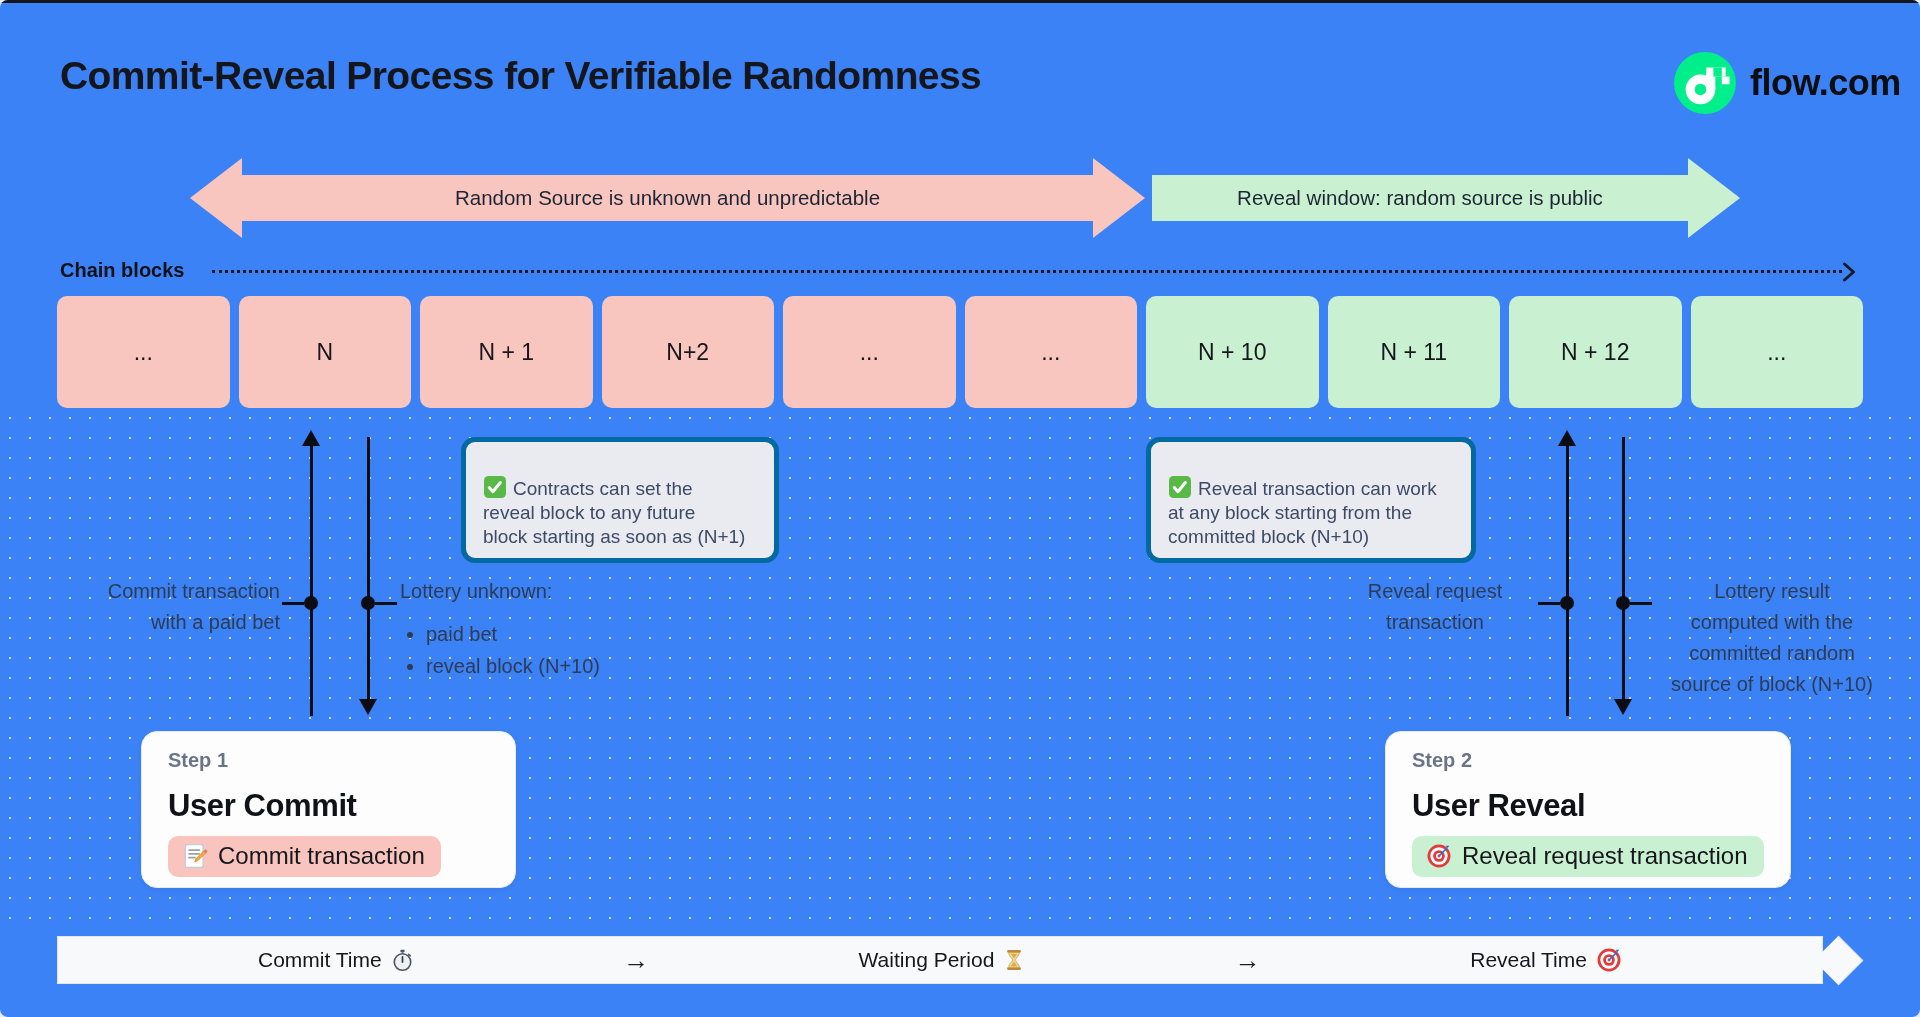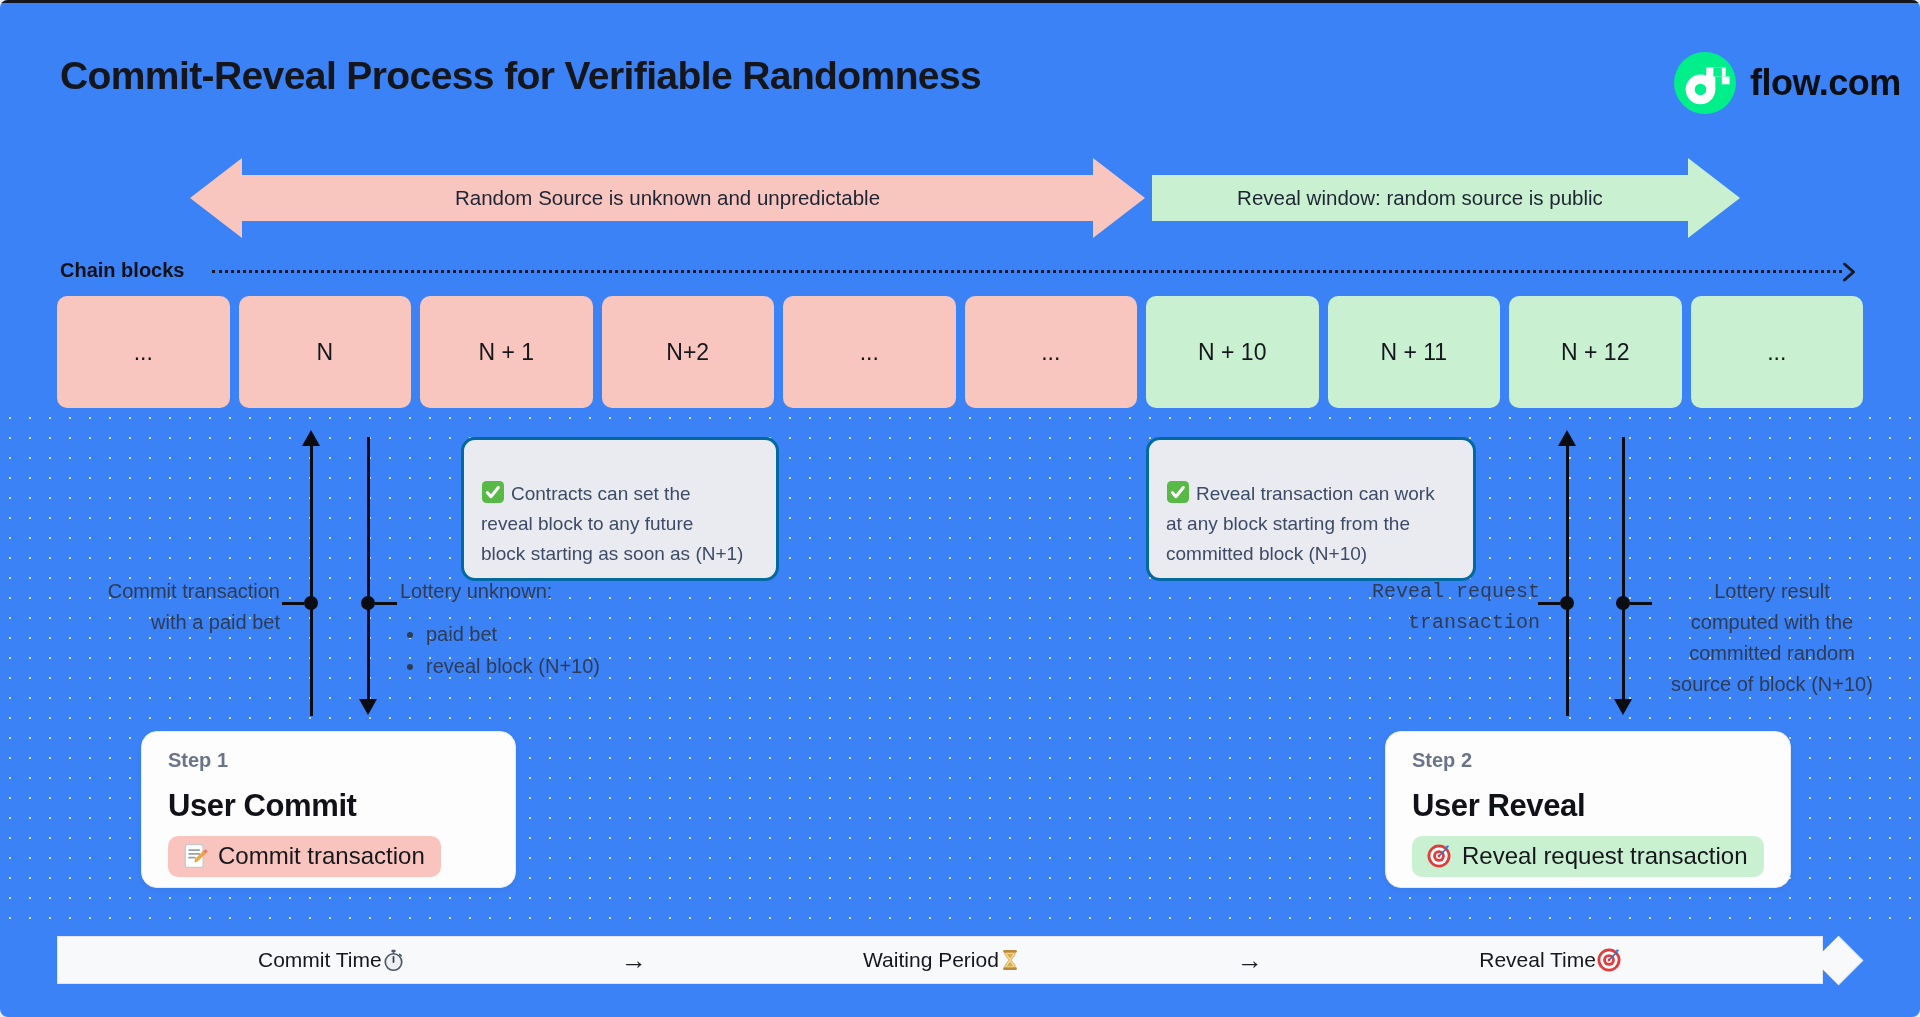--- a/index.html
+++ b/index.html
@@ -42,42 +42,42 @@
 
   .blocks{position:absolute;left:57px;top:296px;width:1806px;height:112px;display:flex;gap:9px;}
   .block{
     flex:1;border-radius:10px;display:flex;align-items:center;justify-content:center;
     font-size:23px;font-weight:500;color:#15171c;
   }
   .block.pink{background:#f9c5bf;}
   .block.green{background:#c9f0d0;}
 
   .note{
-    position:absolute;top:437px;background:#e9ebf1;border:3px solid #0369a1;border-radius:14px;
-    padding:9px 17px;font-size:19px;line-height:30px;color:#3e4b66;
+    position:absolute;top:437px;background:#e9ebf1;border:5px solid #0369a1;border-radius:14px;
+    padding:9px 17px;font-size:19px;line-height:24px;color:#3e4b66;
     white-space:pre-line;box-sizing:border-box;
   }
   .note .icon{display:inline-block;vertical-align:-4px;margin-right:6px;}
   .note-1{left:461px;width:318px;}
   .note-2{left:1146px;width:330px;}
 
   .vline{position:absolute;width:3px;background:#0b0d12;}
   .ahead{position:absolute;width:18px;height:16px;background:#0b0d12;}
   .ahead.up{clip-path:polygon(50% 0,100% 100%,0 100%);}
   .ahead.down{clip-path:polygon(0 0,100% 0,50% 100%);}
   .dot{position:absolute;width:14px;height:14px;border-radius:50%;background:#0b0d12;}
   .hdash{position:absolute;height:3px;background:#0b0d12;}
 
   .callout{position:absolute;font-size:20px;line-height:31px;font-weight:500;color:#2e3b55;}
   .preline{white-space:pre-line;}
   .c-commit-up{left:70px;top:576px;width:210px;text-align:right;}
   .c-commit-down{left:400px;top:576px;width:260px;}
   .c-commit-down ul{margin:12px 0 0 0;padding-left:26px;}
   .c-commit-down li{margin:0 0 1px 0;}
-  .c-reveal-up{left:1330px;top:576px;width:210px;text-align:right;font-family:Liberation Mono, monospace;}
+  .c-reveal-up{left:1330px;top:576px;width:210px;text-align:center;}
   .c-reveal-down{left:1652px;top:576px;width:240px;text-align:center;}
 
   .step-card{
     position:absolute;top:731px;height:157px;background:#fdfdfe;border:1px solid #e9ebf1;
     border-radius:16px;box-shadow:0 2px 5px rgba(20,30,60,.05);box-sizing:border-box;
     padding:17px 26px;
   }
   .step-card-1{left:141px;width:375px;}
   .step-card-2{left:1385px;width:406px;}
   .step-label{font-size:20px;font-weight:700;color:#6a7488;}
@@ -93,21 +93,21 @@
 
   .timeline{
     position:absolute;left:57px;top:936px;width:1766px;height:48px;
     background:#f8f9fb;border:1px solid #e3e5eb;box-sizing:border-box;
     display:flex;align-items:center;justify-content:space-between;padding:0 200px;
   }
   .timeline-tip{
     position:absolute;left:1821px;top:943px;width:34px;height:34px;background:#f8f9fb;
     border-top:1px solid #e3e5eb;border-right:1px solid #e3e5eb;transform:rotate(45deg);
   }
-  .tl-item{display:flex;align-items:center;gap:0;font-size:21px;color:#15171c;}
+  .tl-item{display:flex;align-items:center;gap:9px;font-size:21px;color:#15171c;}
   .tl-arrow{font-size:26px;color:#1b1e26;}
   .icon svg{display:block;}
 </style>
 </head>
 <body>
 
 <div id="canvas">
   <div class="topstrip"></div>
   <div class="dots-band"></div>
 

